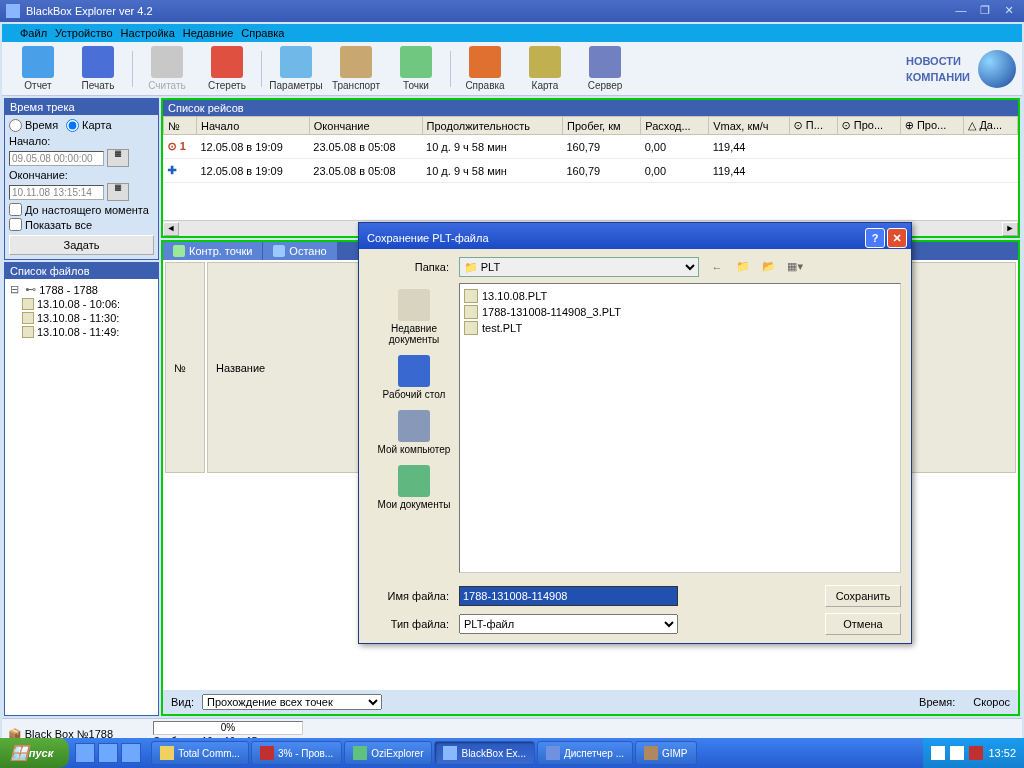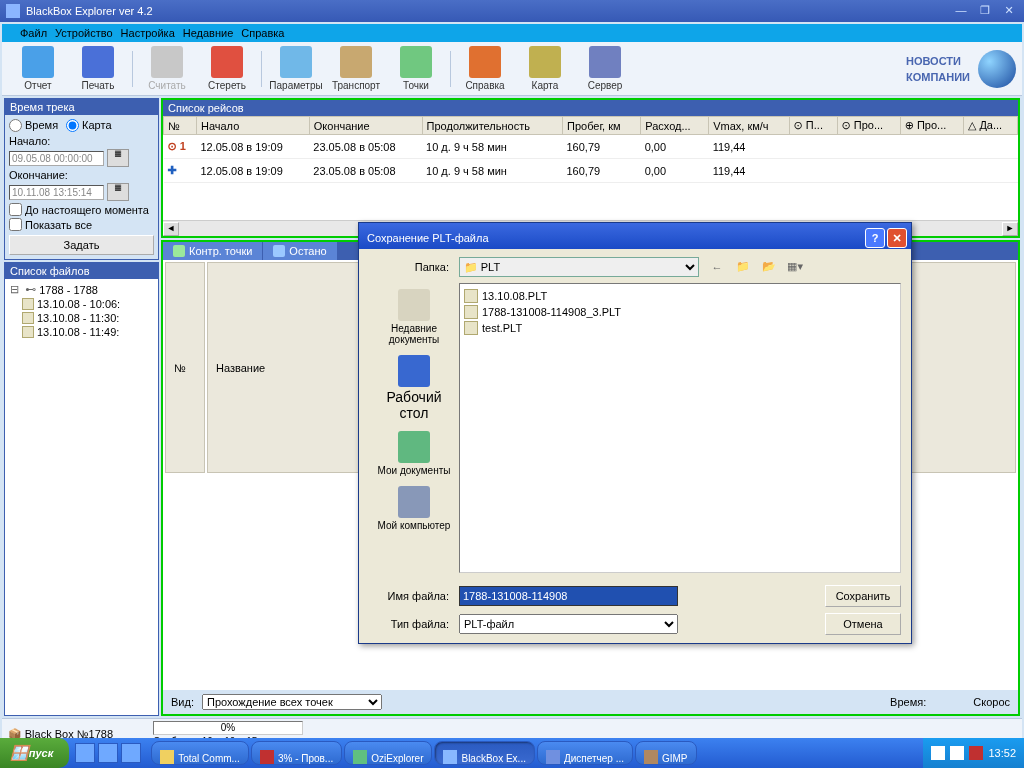--- a/index.html
+++ b/index.html
@@ -46,31 +46,31 @@
 .scrollh .sbtn { width:16px; height:14px; background:#ddd; border:1px outset #fff; text-align:center; font-size:9px; }
 .lower { flex:1; border:2px solid #0c0; background:#d4e4f4; display:flex; flex-direction:column; min-height:0; }
 .tabs { display:flex; background:#3d5fb0; }
 .tab { padding:3px 10px; background:#5b84d6; color:#fff; border-right:1px solid #3d5fb0; display:flex; align-items:center; gap:4px; }
 .tab .tabicon { width:12px; height:12px; background:#9be89b; border-radius:2px; }
 .tab2 .tabicon { background:#9bc8ff; }
 .lgrid { flex:1; background:#fff; }
 .lgrid th { background:#ebe8dc; border:1px solid #c8c4b4; padding:2px 8px; text-align:left; font-weight:normal; }
 .lfoot { padding:4px 8px; background:#d4e4f4; display:flex; align-items:center; gap:8px; }
 .lfoot select { width:180px; font-size:11px; }
-.rfoot { margin-left:auto; display:flex; gap:47px; }
+.rfoot { margin-left:auto; display:flex; gap:18px; }
 .statusbot { background:#eef3fa; padding:2px 6px; display:flex; align-items:center; gap:40px; border-top:1px solid #b8c8de; }
 .progress { width:150px; height:14px; background:#fff; border:1px inset #ccc; position:relative; }
 .progress .ptxt { position:absolute; width:100%; text-align:center; font-size:10px; }
 .statusline { background:#eef3fa; padding:2px 6px; border-top:1px solid #ccc; }
 .taskbar { position:absolute; bottom:0; left:0; right:0; height:30px; background:linear-gradient(#3c81f0,#235bd0); display:flex; align-items:center; }
 .start { height:30px; padding:0 16px 0 10px; background:linear-gradient(#5aac3c,#3a8524); color:#fff; font-style:italic; font-weight:bold; font-size:15px; display:flex; align-items:center; border-radius:0 10px 10px 0; }
 .qlaunch { display:flex; gap:3px; padding:0 6px; }
 .qlaunch .qicon { width:20px; height:20px; background:#6fa9ff; border:1px solid #2a5ac0; }
 .tasks { display:flex; gap:2px; padding:0 4px; flex:1; }
-.taskbtn { height:24px; padding:0 8px; background:linear-gradient(#4a8af0,#2e6ad0); color:#fff; border:1px solid #2a5ac0; border-radius:8px; display:flex; align-items:flex-end; gap:4px; font-size:10px; max-width:115px; overflow:hidden; white-space:nowrap; }
+.taskbtn { height:24px; padding:0 8px; background:linear-gradient(#4a8af0,#2e6ad0); color:#fff; border:1px solid #2a5ac0; border-radius:3px; display:flex; align-items:center; gap:4px; font-size:10px; max-width:115px; overflow:hidden; white-space:nowrap; }
 .taskbtn.active { background:linear-gradient(#2a5ac0,#3a6ad0); box-shadow:inset 1px 1px 2px rgba(0,0,0,.4); }
 .taskbtn .ticon3 { width:14px; height:14px; background:#fff; flex:none; }
 .tray { background:linear-gradient(#1a9cf0,#1580d0); height:30px; padding:0 8px; display:flex; align-items:center; gap:5px; color:#fff; }
 .tray .tricon { width:14px; height:14px; background:#fff; }
 
 .dialog { position:absolute; left:358px; top:222px; width:554px; background:#ece9d8; border:1px solid #1a3a8a; box-shadow:2px 2px 6px rgba(0,0,0,.4); }
 .dlgtitle { height:26px; background:linear-gradient(#3b69e0,#1a4ac6); color:#fff; display:flex; align-items:center; padding:4px 4px 0 8px; font-size:12px; }
 .dlgtitle .dbtns { margin-left:auto; display:flex; gap:2px; }
 .dlgtitle .dbtn { width:20px; height:20px; background:#4a7aff; border:1px solid #fff; border-radius:3px; text-align:center; color:#fff; font-weight:bold; line-height:18px; }
 .dlgtitle .dclose { background:#e05030; }
@@ -341,29 +341,29 @@
       </div>
     </div>
     <div class="dlgmain">
       <div class="places" id="places">
           <div class="place">
             <div class="picon" style="background:#d8d4c0"></div>
             <div style="font-size:10px">Недавние документы</div>
           </div>
           <div class="place">
             <div class="picon" style="background:#3868d0"></div>
-            <div style="font-size:14px">Рабочий стол</div>
+            <div style="font-size:10px">Рабочий стол</div>
+          </div>
+          <div class="place">
+            <div class="picon" style="background:#8898b8"></div>
+            <div style="font-size:10px">Мой компьютер</div>
           </div>
           <div class="place">
             <div class="picon" style="background:#60b880"></div>
             <div style="font-size:10px">Мои документы</div>
-          </div>
-          <div class="place">
-            <div class="picon" style="background:#8898b8"></div>
-            <div style="font-size:10px">Мой компьютер</div>
           </div>
         </div>
       <div class="filelist" id="filelist">
           <div class="fitem"><div class="ficon"></div>13.10.08.PLT</div>
           <div class="fitem"><div class="ficon"></div>1788-131008-114908_3.PLT</div>
           <div class="fitem"><div class="ficon"></div>test.PLT</div>
         </div>
     </div>
     <div class="dlgbot">
       <div class="dlglbl">Имя файла:</div>

